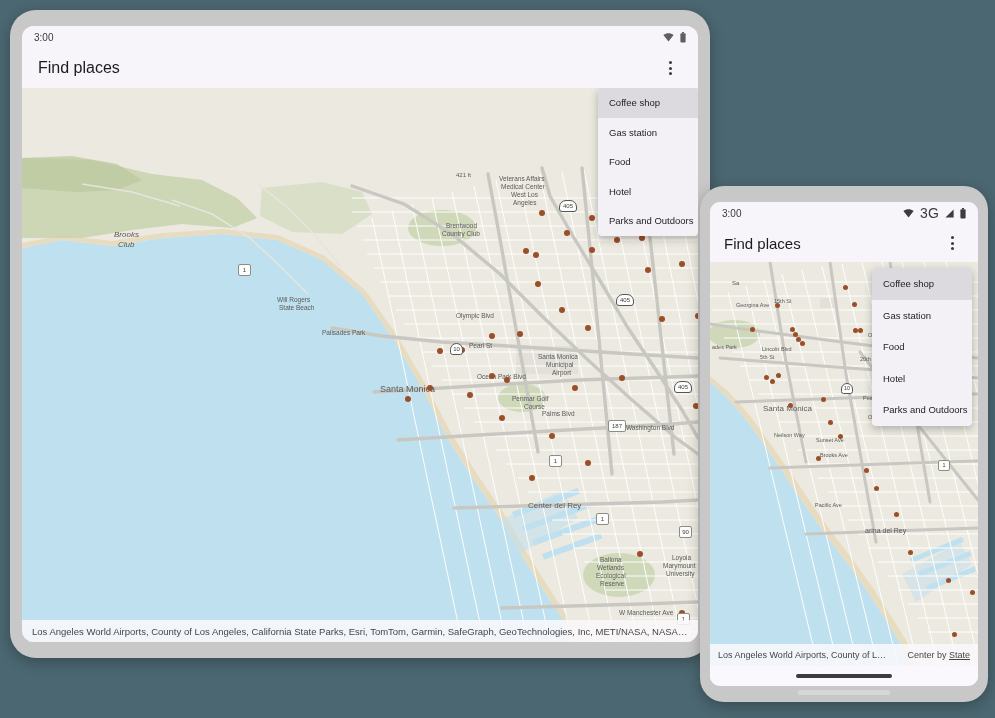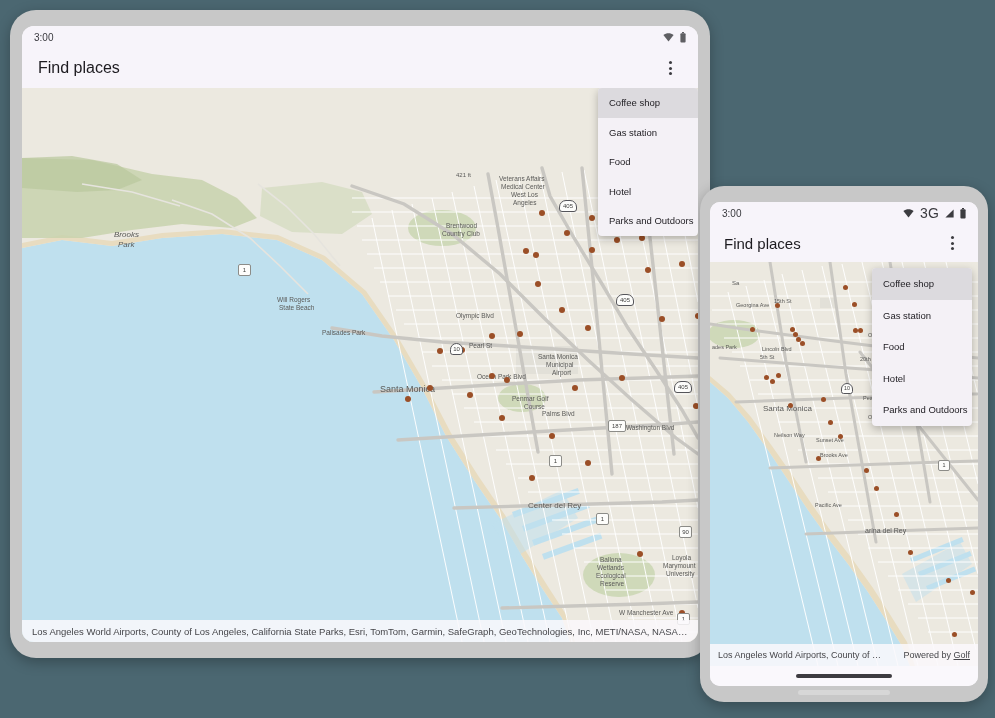--- a/index.html
+++ b/index.html
@@ -269,21 +269,21 @@
           </g>
           <g stroke="#e6e4de" stroke-width="1.6" fill="none">
             <path d="M150 112 L190 126 L228 150 L258 178 L286 206"></path>
             <path d="M236 96 L264 118 L292 146 L318 178"></path>
             <path d="M60 96 L110 104 L158 118"></path>
           </g>
         </svg>
 
         <div class="map-labels">
             <span class="label" style="left: 92px; top: 142px; font-size: 8px; font-style: italic;">Brooks</span>
-            <span class="label" style="left: 96px; top: 152px; font-size: 8px; font-style: italic;">Park</span>
+            <span class="label" style="left: 96px; top: 152px; font-size: 8px; font-style: italic;">Club</span>
             <span class="label" style="left: 255px; top: 208px; font-size: 6.5px;">Will Rogers</span>
             <span class="label" style="left: 257px; top: 216px; font-size: 6.5px;">State Beach</span>
             <span class="label" style="left: 300px; top: 241px; font-size: 6.5px;">Palisades Park</span>
             <span class="label" style="left: 358px; top: 296px; font-size: 9px;">Santa Monica</span>
             <span class="label" style="left: 424px; top: 134px; font-size: 6.5px;">Brentwood</span>
             <span class="label" style="left: 420px; top: 142px; font-size: 6.5px;">Country Club</span>
             <span class="label" style="left: 477px; top: 87px; font-size: 6.5px;">Veterans Affairs</span>
             <span class="label" style="left: 479px; top: 95px; font-size: 6.5px;">Medical Center</span>
             <span class="label" style="left: 489px; top: 103px; font-size: 6.5px;">West Los</span>
             <span class="label" style="left: 491px; top: 111px; font-size: 6.5px;">Angeles</span>
@@ -531,21 +531,21 @@
             <span class="poi" style="left: 117.5px; top: 157.5px; width: 5px; height: 5px; background: rgb(155, 79, 39);"></span>
             <span class="poi" style="left: 163.5px; top: 223.5px; width: 5px; height: 5px; background: rgb(155, 79, 39);"></span>
           </div>
         <div class="map-shields">
             <span class="shield-i" style="left: 131px; top: 121px; width: 9.9px; height: 9px; line-height: 9px; font-size: 5.4px;">10</span>
             <span class="shield" style="left: 228px; top: 198px; width: 9.9px; height: 9px; line-height: 9px; font-size: 5.4px;">1</span>
           </div>
 
         <div class="attrib" id="phone-attrib">
           <span class="attrib-text">Los Angeles World Airports, County of L…</span>
-          <span class="powered"><span>Powered by </span><span class="esri-link">Golf</span></span>
+          <span class="powered"><span>Center by </span><span class="esri-link">State</span></span>
         </div>
 
         <div class="menu" id="phone-menu" style="width: 100px;">
             <div class="menu-item selected">Coffee shop</div>
             <div class="menu-item">Gas station</div>
             <div class="menu-item">Food</div>
             <div class="menu-item">Hotel</div>
             <div class="menu-item">Parks and Outdoors</div>
           </div>
       </div>

